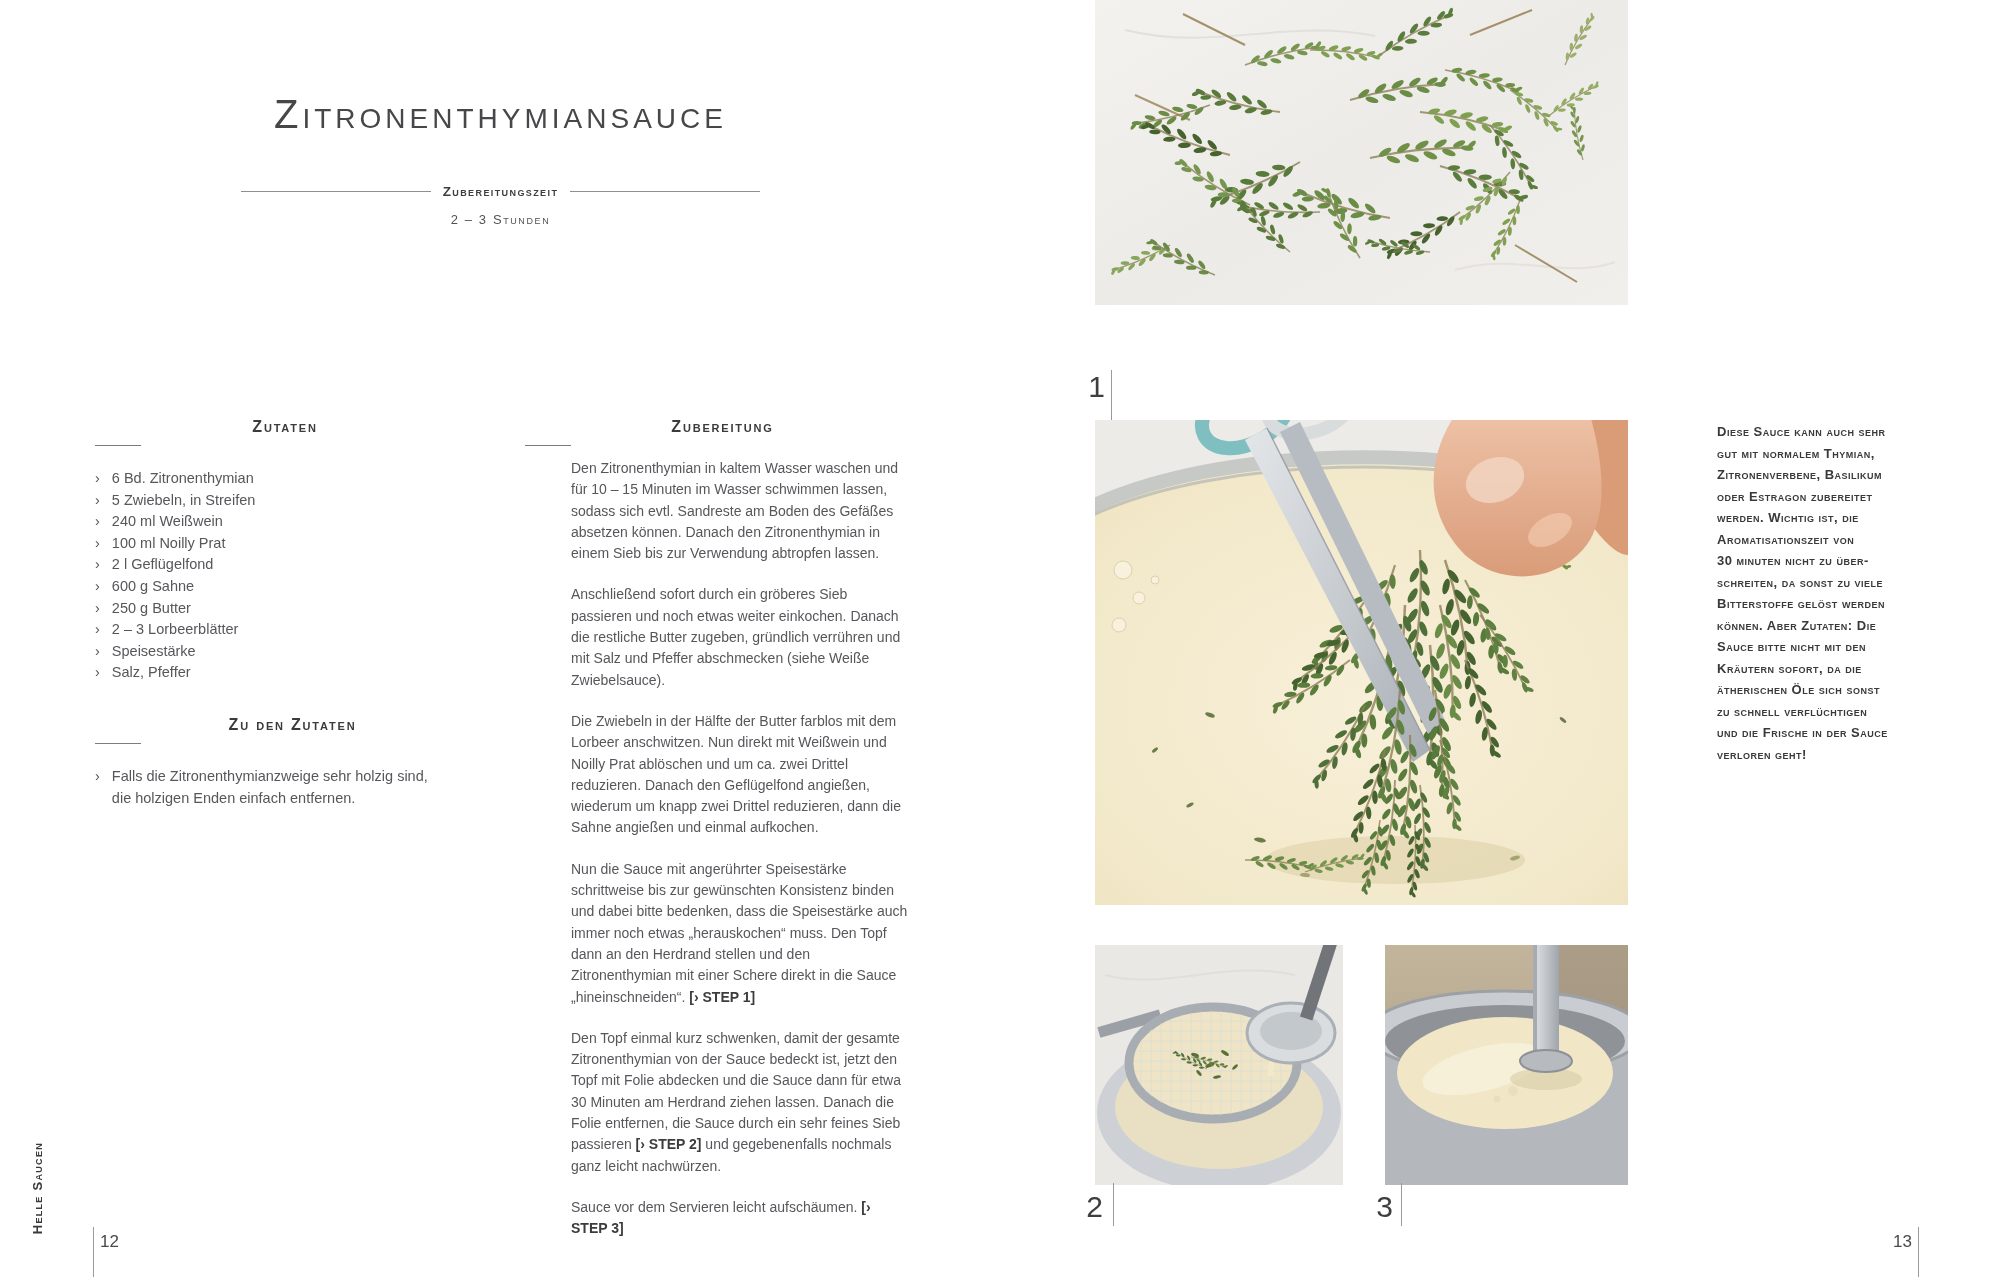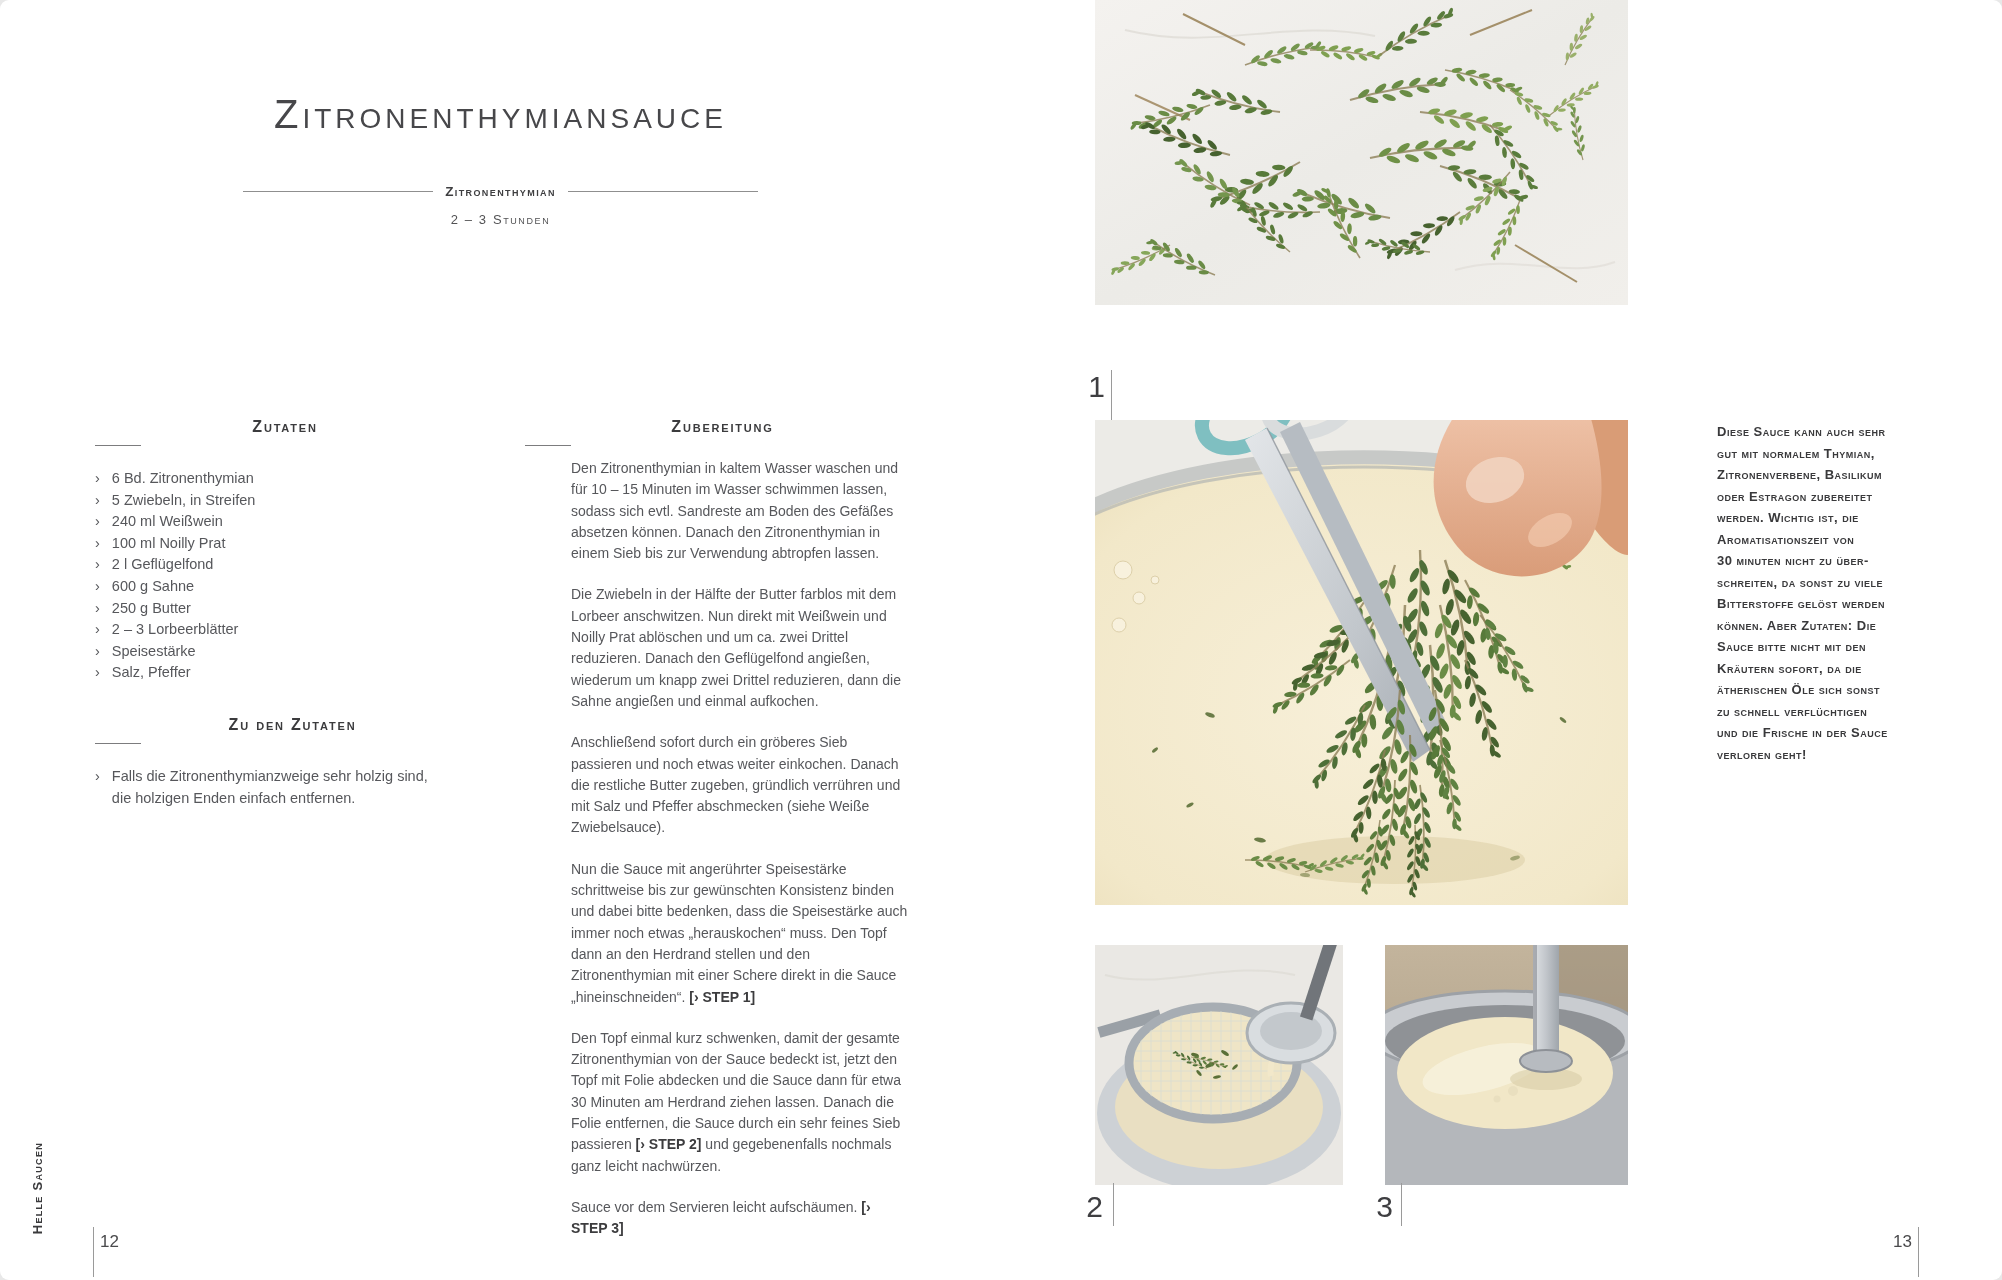--- a/index.html
+++ b/index.html
@@ -1,17 +1,17 @@
 <!DOCTYPE html>
 <html><head>
 <meta charset="utf-8">
 <style>
   html,body{margin:0;padding:0;background:#e8e8e8;}
   .spread{position:relative;width:2002px;height:1280px;background:#ffffff;
-    font-family:"Liberation Sans",sans-serif;overflow:hidden;color:#56575b;border-radius:9px;}
+    font-family:"Liberation Sans",sans-serif;overflow:hidden;color:#56575b;}
   .page{position:absolute;top:0;height:1280px;width:1001px;}
   .page-left{left:0;}
   .page-right{left:1001px;}
 
   
   .recipe-title{position:absolute;left:0;right:0;top:92px;margin:0;text-align:center;
     font-size:40px;font-weight:400;letter-spacing:4px;color:#47474a;font-variant:small-caps;}
   .preptime-row{position:absolute;left:0;right:0;top:184px;display:flex;align-items:center;justify-content:center;gap:12px;}
   .preptime-label{font-size:13.5px;font-weight:700;letter-spacing:1.4px;color:#3e3e40;font-variant:small-caps;}
   .rule-h{width:190px;height:1px;background:#8f8f8f;}
@@ -53,21 +53,21 @@
 <body>
 
 <div class="spread">
 
   <div class="page page-left">
 
     <h1 class="recipe-title">Zitronenthymiansauce</h1>
 
     <div class="preptime-row">
       <span class="rule-h"></span>
-      <span class="preptime-label">Zitronenthymian</span>
+      <span class="preptime-label">Zubereitungszeit</span>
       <span class="rule-h"></span>
     </div>
     <div class="preptime-value">2 – 3 Stunden</div>
 
     <section class="zutaten-sec">
       <h2 class="sec-heading">Zutaten</h2>
       <div class="heading-rule"></div>
       <div class="ing-list">
           <div class="bullet-item">
             <span class="bullet">›</span>
@@ -121,22 +121,22 @@
             <span class="item-text">Falls die Zitronenthymianzweige sehr holzig sind, die holzigen Enden einfach entfernen.</span>
           </div>
         </div>
     </section>
 
     <section class="zuber-sec">
       <h2 class="sec-heading">Zubereitung</h2>
       <div class="heading-rule"></div>
       <div class="prep-paras">
           <p class="prep-para"><span>Den Zitronenthymian in kaltem Wasser waschen und für 10 – 15 Minuten im Wasser schwimmen lassen, sodass sich evtl. Sandreste am Boden des Gefäßes absetzen können. Danach den Zitronenthymian in einem Sieb bis zur Verwendung abtropfen lassen.</span></p>
+          <p class="prep-para"><span>Anschließend sofort durch ein gröberes Sieb passieren und noch etwas weiter einkochen. Danach die restliche Butter zugeben, gründlich verrühren und mit Salz und Pfeffer abschmecken (siehe Weiße Zwiebelsauce).</span></p>
           <p class="prep-para"><span>Die Zwiebeln in der Hälfte der Butter farblos mit dem Lorbeer anschwitzen. Nun direkt mit Weißwein und Noilly Prat ablöschen und um ca. zwei Drittel reduzieren. Danach den Geflügelfond angießen, wiederum um knapp zwei Drittel reduzieren, dann die Sahne angießen und einmal aufkochen.</span></p>
-          <p class="prep-para"><span>Anschließend sofort durch ein gröberes Sieb passieren und noch etwas weiter einkochen. Danach die restliche Butter zugeben, gründlich verrühren und mit Salz und Pfeffer abschmecken (siehe Weiße Zwiebelsauce).</span></p>
           <p class="prep-para"><span>Nun die Sauce mit angerührter Speisestärke schrittweise bis zur gewünschten Konsistenz binden und dabei bitte bedenken, dass die Speisestärke auch immer noch etwas „herauskochen“ muss. Den Topf dann an den Herdrand stellen und den Zitronenthymian mit einer Schere direkt in die Sauce „hineinschneiden“. </span><span class="step-ref">[› STEP 1]</span></p>
           <p class="prep-para"><span>Den Topf einmal kurz schwenken, damit der gesamte Zitronenthymian von der Sauce bedeckt ist, jetzt den Topf mit Folie abdecken und die Sauce dann für etwa 30 Minuten am Herdrand ziehen lassen. Danach die Folie entfernen, die Sauce durch ein sehr feines Sieb passieren </span><span class="step-ref">[› STEP 2]</span><span> und gegebenenfalls nochmals ganz leicht nachwürzen.</span></p>
           <p class="prep-para"><span>Sauce vor dem Servieren leicht aufschäumen. </span><span class="step-ref">[› STEP 3]</span></p>
         </div>
     </section>
 
     <div class="chapter-label">Helle Saucen</div>
     <div class="rule-v" style="left:93px;top:1227px;height:50px;"></div>
     <div class="pageno" style="left:100px;top:1232px;">12</div>
   </div>

